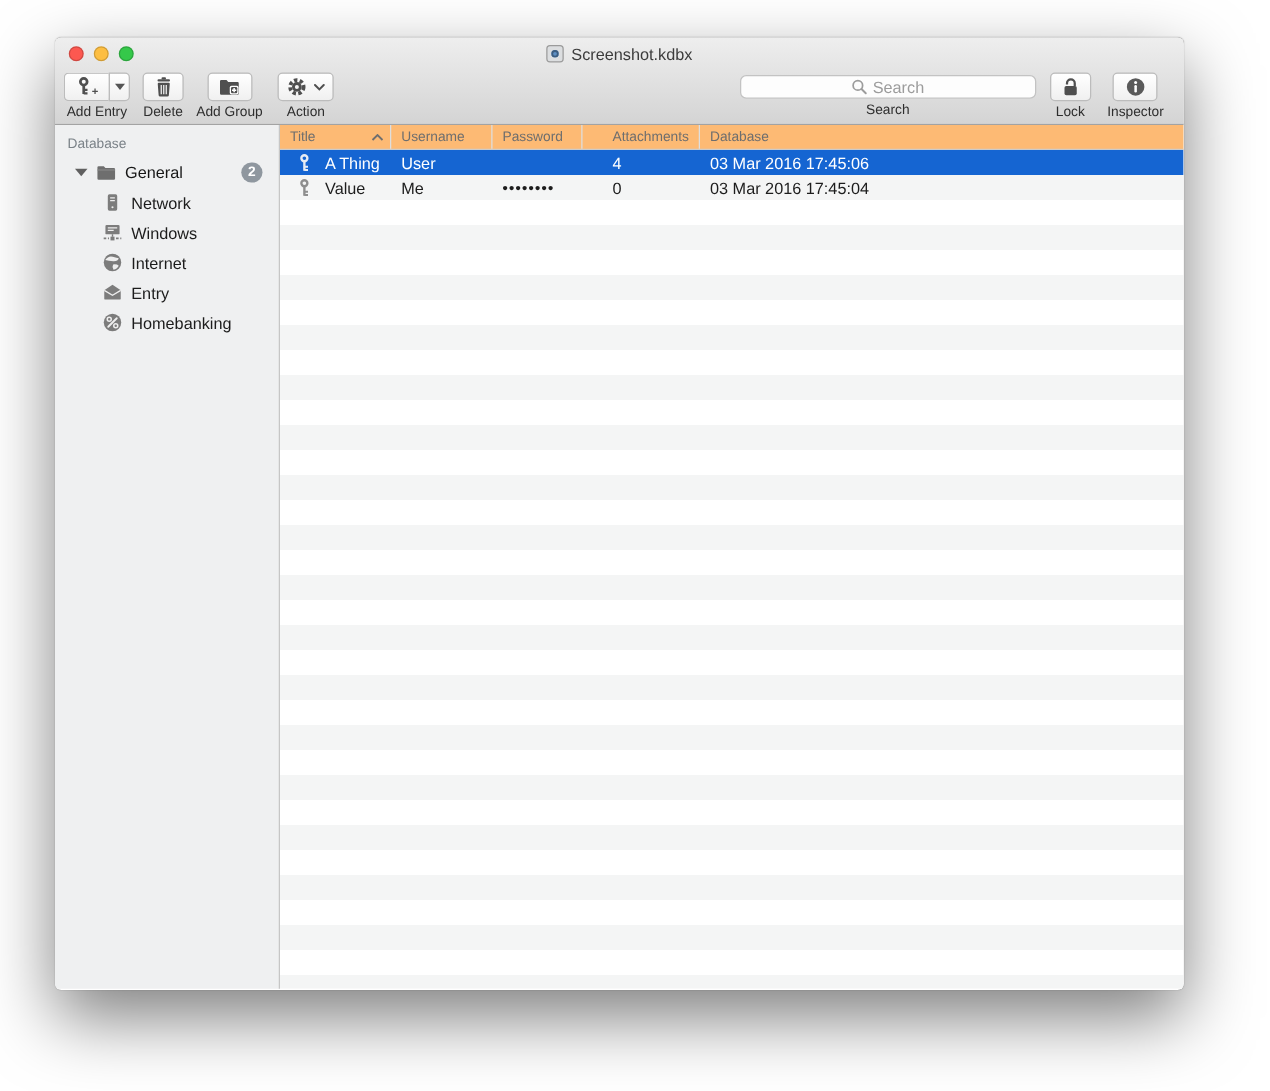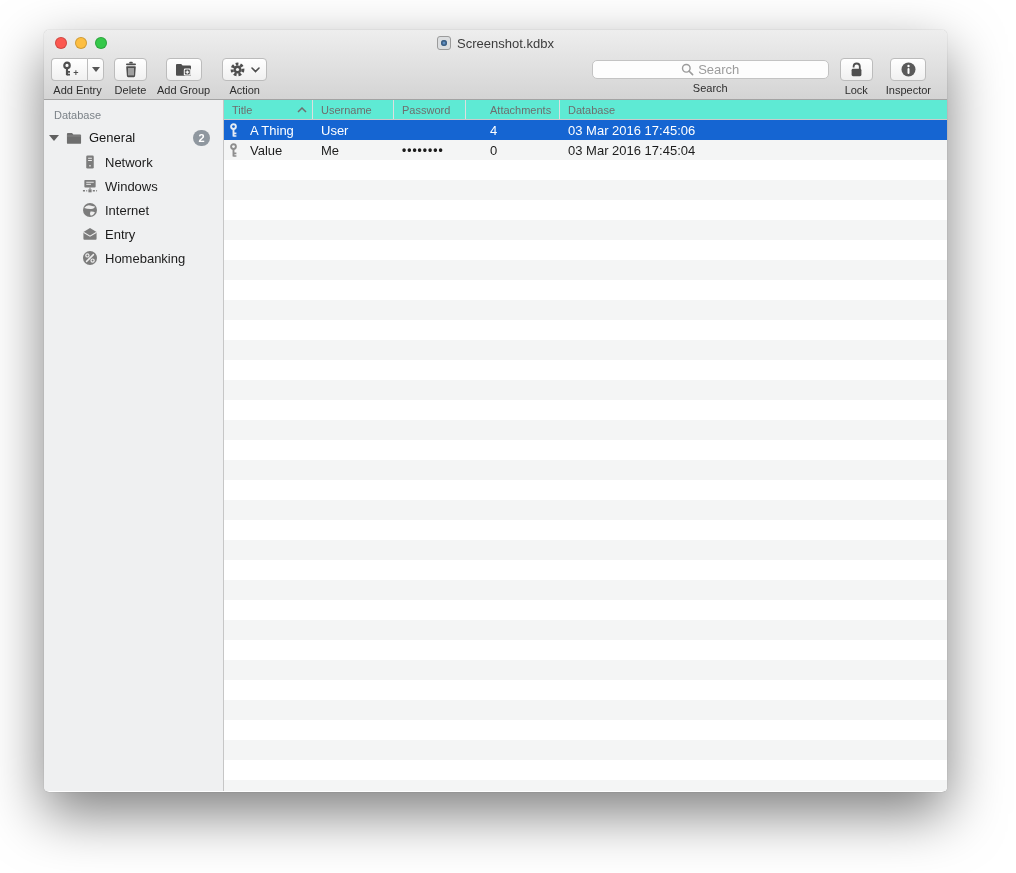--- a/index.html
+++ b/index.html
@@ -44,44 +44,44 @@
     width:237px; height:19px; margin-top:2px; border:1px solid #c3c3c3; border-radius:5px; background:#fdfdfd;
     display:flex; align-items:center; justify-content:center; gap:4px;
   }
   .search-ph { font-size:13px; color:#9c9c9c; }
 
   
   .content { display:flex; height:calc(100% - 71px); }
 
   .sidebar { width:180px; background:#eff0f1; border-right:1px solid #c6c6c6; flex:none; }
   .sb-header { font-size:11px; color:#7b8288; padding:9px 0 4px 10px; }
-  .sb-group { height:25px; display:flex; align-items:center; padding-left:5px; }
+  .sb-group { height:25px; display:flex; align-items:center; padding-left:16px; }
   .disclosure { width:0; height:0; border-left:5px solid transparent; border-right:5px solid transparent; border-top:6px solid #606060; margin-right:7px; }
   .sb-group-label { font-size:13px; color:#161616; margin-left:7px; }
   .badge { margin-left:auto; margin-right:13px; min-width:17px; height:16px; border-radius:9px; background:var(--badge); color:#ffffff; font-size:11px; font-weight:bold; display:flex; align-items:center; justify-content:center; padding:0 4px; }
   .sb-item { height:24px; display:flex; align-items:center; padding-left:38px; }
   .sb-item-label { font-size:13px; color:#1c1c1c; margin-left:7px; }
   .sb-icon { width:16px; height:16px; display:flex; align-items:center; justify-content:center; flex:none; }
 
   
   .table { flex:1; background:#ffffff; display:flex; flex-direction:column; overflow:hidden; }
-  .thead { height:20px; display:flex; background:#5eead4; border-bottom:1px solid #cbcbcb; flex:none;text-align:right; }
+  .thead { height:20px; display:flex; background:#fdba74; border-bottom:1px solid #cbcbcb; flex:none;text-align:right; }
   .th { font-size:11px; color:#6e6e6e; display:flex; align-items:center; padding-left:8px; border-right:1px solid #dedede; }
   .th:last-child { border-right:none; }
   .c0 { width:89px; flex:none; } .c1 { width:81px; flex:none; } .c2 { width:72px; flex:none; }
   .c3 { width:78px; flex:none;margin-left:16px; } .c4 { flex:1; }
   .sort-ind { margin-left:auto; margin-right:5px; display:flex; }
 
   .tbody { flex:1; overflow:hidden; }
   .trow { height:20px; display:flex; align-items:center; background:#ffffff; }
   .trow.alt { background:var(--stripe); }
   .trow.sel { background:var(--selection); }
   .td { font-size:13px; color:#1d1d1d; padding-left:8px; white-space:nowrap; overflow:hidden; display:flex; align-items:center; }
   .trow.sel .td { color:#ffffff; }
-  .td.title-cell { padding-left:4px; }
+  .td.title-cell { padding-left:14px; }
   .key-icon { margin-right:11px; flex:none; display:flex; }
   .pwd { font-weight:bold; letter-spacing:1px; font-size:12px; }
 </style>
 </head>
 <body>
 
 <div class="window">
 
   <div class="chrome">
     <div class="titlebar">

